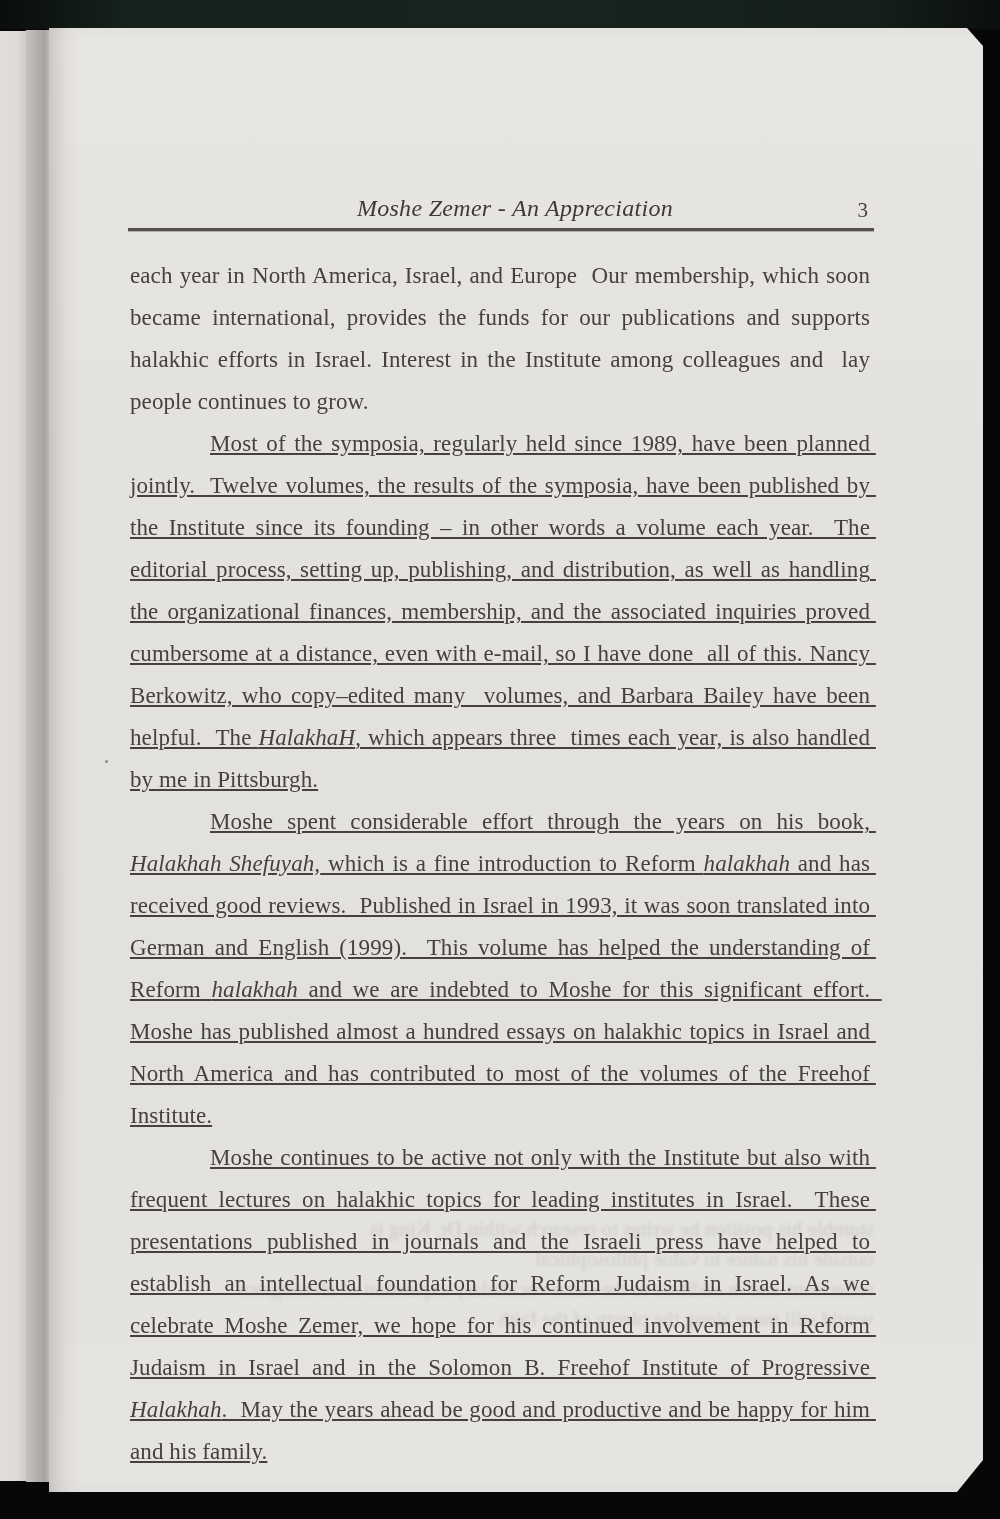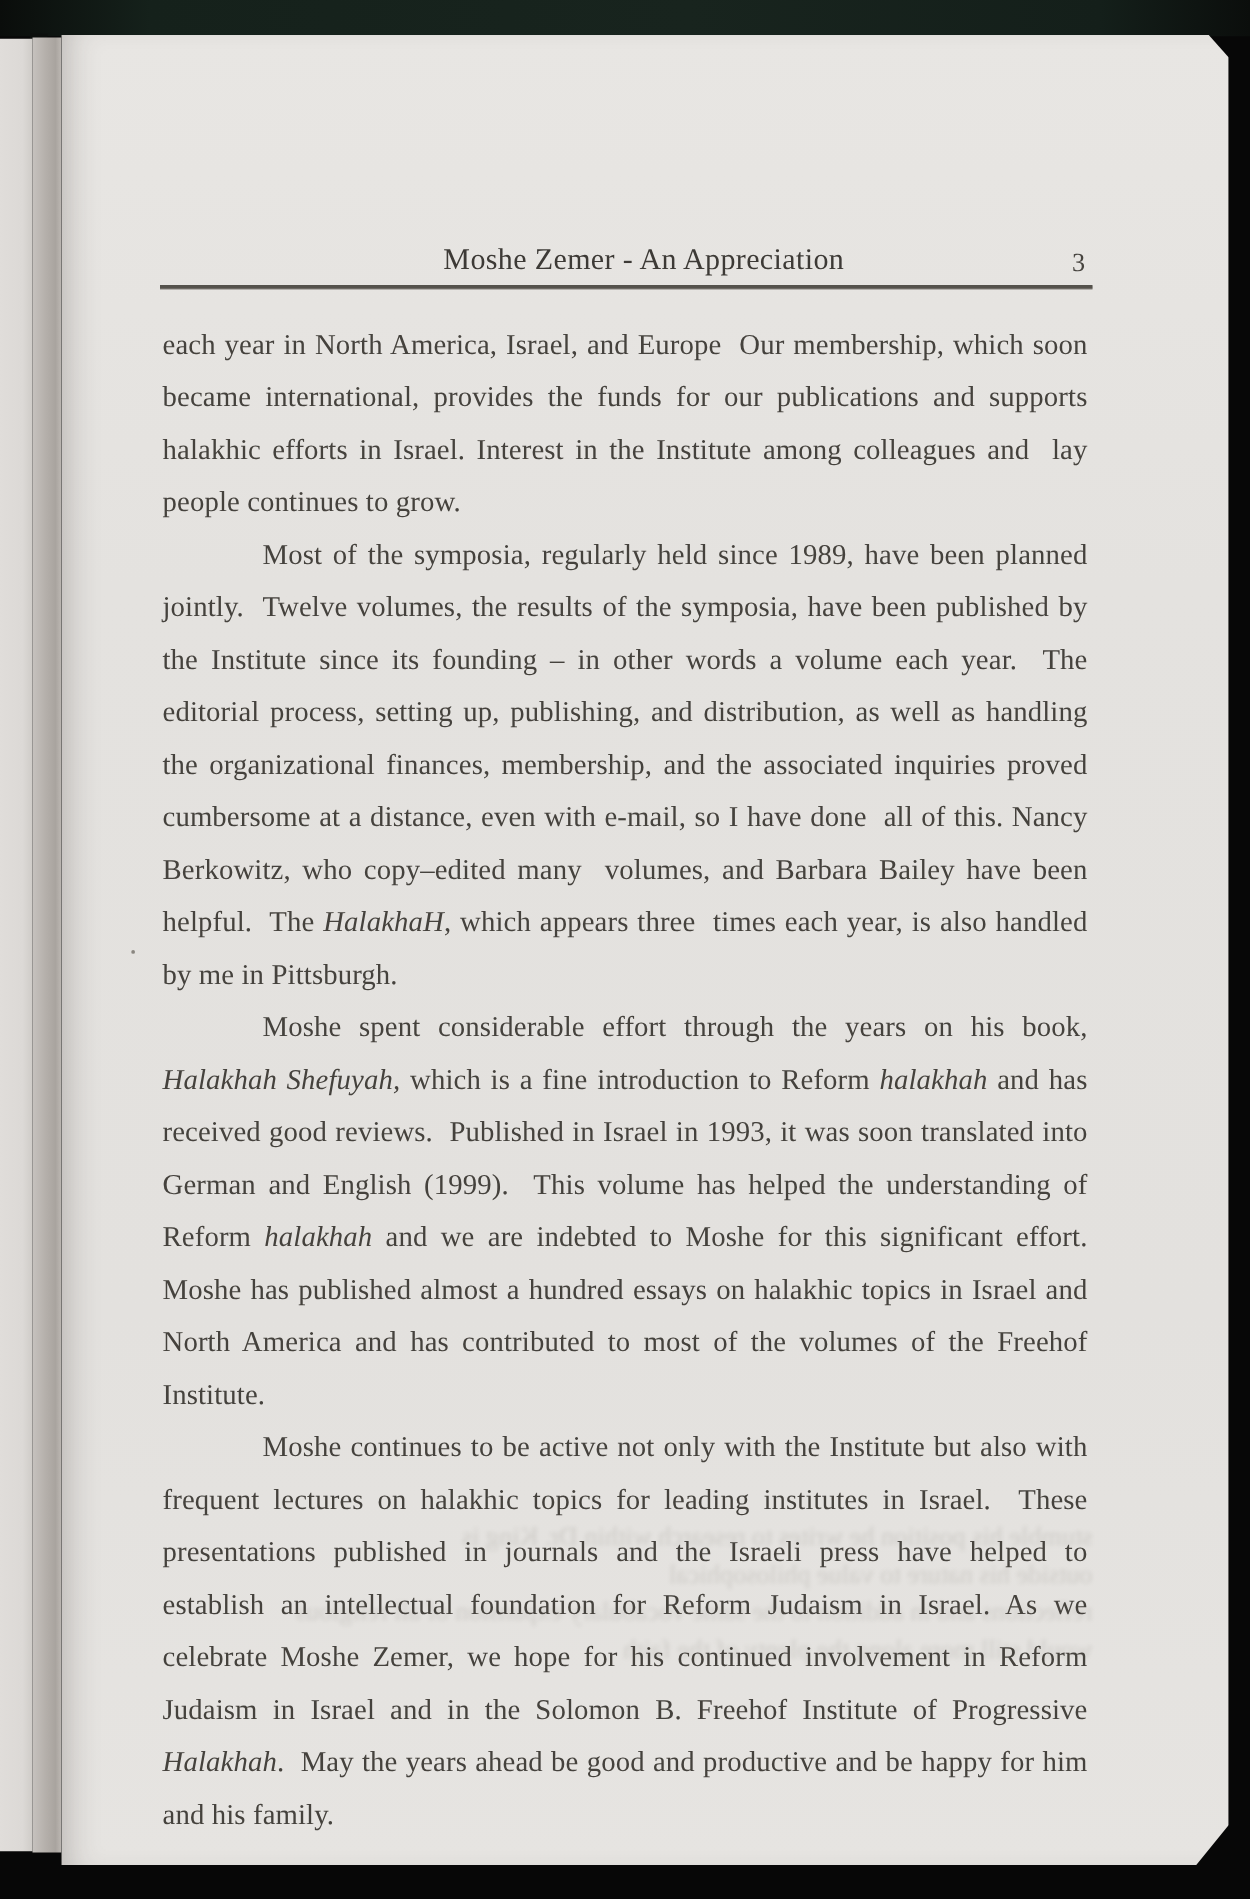--- a/index.html
+++ b/index.html
@@ -30,20 +30,21 @@
     background:linear-gradient(180deg,#e8e6e3 0%,#e4e2df 30%,#e3e1de 70%,#e6e4e1 100%);
     clip-path:polygon(0 0, calc(100% - 16px) 0, 100% 18px, 100% calc(100% - 32px), calc(100% - 26px) 100%, 0 100%);
     box-shadow:inset 20px 0 26px -16px rgba(60,55,50,0.28);
   }
   .header{
     position:absolute;top:167px;left:81px;width:742px;
     text-align:center;
     color:#3d3a36;
   }
   .header .title{
+    font-style:italic;
     font-size:24px;
     letter-spacing:0.3px;
     margin-left:28px;
   }
   .header .pagenum{
     position:absolute;right:4px;top:3px;
     font-style:normal;font-size:21px;color:#47443f;
   }
   .rule{
     position:absolute;top:200px;left:79px;width:746px;height:3px;
@@ -55,21 +56,21 @@
     font-size:23px;line-height:42px;
     color:#45423d;
     letter-spacing:0.1px;
   }
   .content p{
     margin:0;
     text-align:justify;
     text-align-last:left;
     white-space:pre-wrap;
   }
-  .content p.indent{text-indent:80px;}
+  .content p.indent{text-indent:80px;text-decoration:underline;}
   .ghost{
     position:absolute;top:1186px;left:85px;width:740px;
     transform:scaleX(-1);
     filter:blur(1.6px);
     opacity:0.16;
     color:#5d594f;
     font-size:21px;line-height:30px;
     text-align:justify;
   }
   .ghost div{white-space:nowrap;overflow:hidden;}

